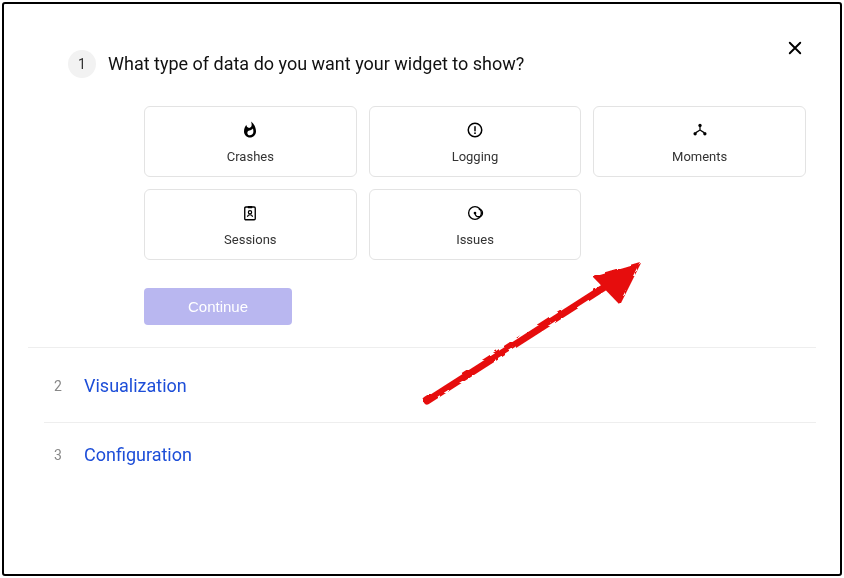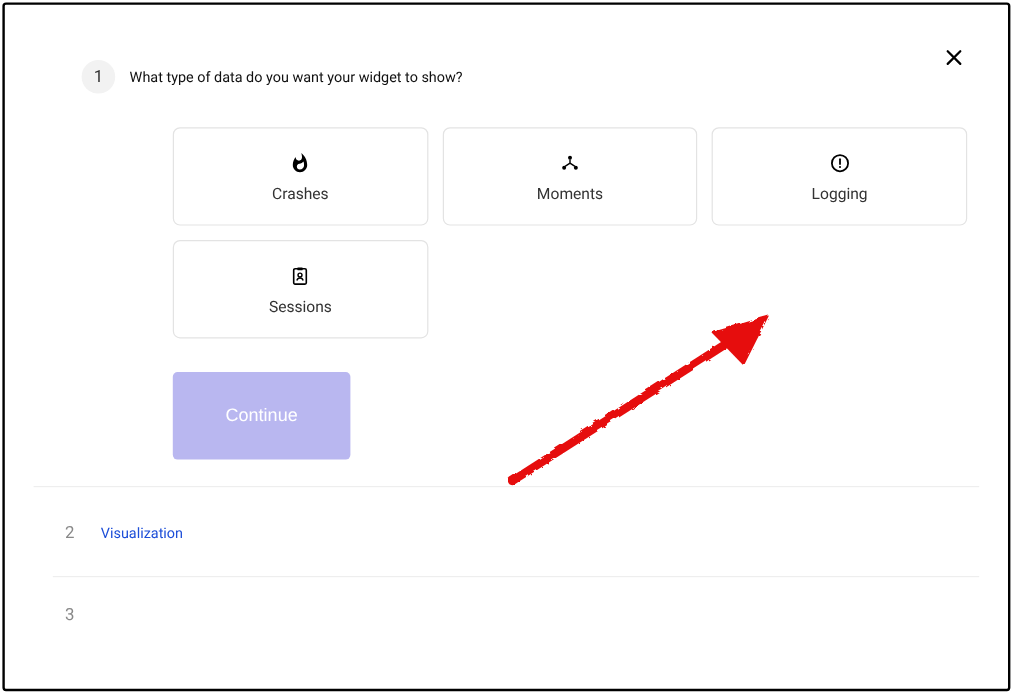--- a/index.html
+++ b/index.html
@@ -57,42 +57,42 @@
       font-size: 14px;
       font-weight: 400;
       margin-right: 12px;
       flex-shrink: 0;
     }
     .step-number.inactive {
       background: transparent;
       color: #888;
     }
     .step-title {
-      font-size: 12px;
+      font-size: 18px;
       color: #111;
       font-weight: 400;
       line-height: 28px;
     }
     .step-title.inactive {
       color: #1d4ed8;
     }
     .step-content {
       margin-left: 76px;
       margin-right: 10px;
       margin-top: 10px;
     }
     .options-grid {
       display: grid;
       grid-template-columns: repeat(3, 1fr);
       gap: 12px;
     }
     .option-card {
       border: 1px solid #e3e3e3;
       border-radius: 6px;
-      height: 82px;
+      height: 71px;
       display: flex;
       flex-direction: column;
       align-items: center;
       justify-content: center;
       cursor: pointer;
       background: #fff;
     }
     .option-icon {
       height: 22px;
       display: flex;
@@ -108,21 +108,21 @@
     .option-label {
       font-size: 13px;
       color: #333;
     }
     .continue-btn {
       margin-top: 28px;
       background: #b9b7f0;
       color: #fff;
       border: none;
       border-radius: 4px;
-      padding: 28px 44px;
+      padding: 10px 44px;
       font-size: 15px;
       cursor: pointer;
     }
     .divider {
       border: none;
       border-top: 1px solid #eee;
       margin: 22px 0 0 0;
     }
     .step1-wrap {
       padding-left: 40px;
@@ -166,72 +166,83 @@
                 <path d="M13.5 0.67s.74 2.65.74 4.8c0 2.06-1.35 3.73-3.41 3.73-2.07 0-3.63-1.67-3.63-3.73l.03-.36C5.21 7.51 4 10.62 4 14c0 4.42 3.58 8 8 8s8-3.58 8-8C20 8.61 17.41 3.8 13.5.67zM11.71 19c-1.78 0-3.22-1.4-3.22-3.14 0-1.62 1.05-2.76 2.81-3.12 1.77-.36 3.6-1.21 4.62-2.58.39 1.29.59 2.65.59 4.04 0 2.65-2.15 4.8-4.8 4.8z"></path>
               </svg>
           </span>
           <span class="option-label">Crashes</span>
         </div>
 
 
         <div class="option-card">
           <span class="option-icon">
             <svg viewBox="0 0 24 24">
+                <path fill="none" stroke="#000" stroke-width="2" d="M12 3a9 9 0 1 0 0 18 9 9 0 0 0 0-18z"></path>
+                <line x1="12" y1="7.5" x2="12" y2="13" stroke="#000" stroke-width="2" stroke-linecap="round"></line>
+                <circle cx="12" cy="16.2" r="1.2"></circle>
+              </svg>
+          </span>
+          <span class="option-label">Logging</span>
+        </div>
+
+        <div class="option-card">
+          <span class="option-icon">
+            <svg viewBox="0 0 24 24">
                 <circle cx="12" cy="6" r="2.2"></circle>
                 <circle cx="5.5" cy="17" r="2.2"></circle>
                 <circle cx="18.5" cy="17" r="2.2"></circle>
                 <path d="M12 8 L12 12 M12 12 L6.5 15.5 M12 12 L17.5 15.5" stroke="#000" stroke-width="1.6" fill="none"></path>
               </svg>
           </span>
           <span class="option-label">Moments</span>
         </div>
 
         <div class="option-card">
           <span class="option-icon">
             <svg viewBox="0 0 24 24">
-                <path fill="none" stroke="#000" stroke-width="2" d="M12 3a9 9 0 1 0 0 18 9 9 0 0 0 0-18z"></path>
-                <line x1="12" y1="7.5" x2="12" y2="13" stroke="#000" stroke-width="2" stroke-linecap="round"></line>
-                <circle cx="12" cy="16.2" r="1.2"></circle>
-              </svg>
-          </span>
-          <span class="option-label">Logging</span>
-        </div>
-
-        <div class="option-card">
-          <span class="option-icon">
-            <svg viewBox="0 0 24 24">
                 <rect x="5" y="4" width="14" height="17" rx="1.5" fill="none" stroke="#000" stroke-width="1.8"></rect>
                 <rect x="9" y="2.5" width="6" height="3" rx="0.5"></rect>
                 <circle cx="12" cy="11" r="2.2" fill="none" stroke="#000" stroke-width="1.6"></circle>
                 <path d="M8.5 17c.5-1.8 1.9-2.7 3.5-2.7s3 .9 3.5 2.7" fill="none" stroke="#000" stroke-width="1.6"></path>
               </svg>
           </span>
           <span class="option-label">Sessions</span>
         </div>
 
+        <div class="option-card">
+          <span class="option-icon">
+            <svg viewBox="0 0 24 24">
+                <circle cx="12" cy="12" r="8.5" fill="none" stroke="#000" stroke-width="1.8"></circle>
+                <path d="M12 12 a5 5 0 1 0 5 -5" fill="none" stroke="#000" stroke-width="1.8"></path>
+                <circle cx="12" cy="12" r="1.8"></circle>
+              </svg>
+          </span>
+          <span class="option-label">Issues</span>
+        </div>
 
       </div>
 
       <button class="continue-btn">Continue</button>
     </div>
   </div>
 
   <hr class="divider">
 
   <div class="lower-steps">
 
     <div class="step">
       <div class="step-number inactive">2</div>
       <div class="step-title inactive">Visualization</div>
     </div>
 
     <hr class="divider" style="margin-top:4px">
 
     <div class="step">
       <div class="step-number inactive">3</div>
+      <div class="step-title inactive">Configuration</div>
     </div>
   </div>
 
   <svg class="arrow-overlay" width="840" height="574">
     <defs>
       <filter id="rough">
           <feTurbulence type="turbulence" baseFrequency="0.08" numOctaves="2" result="t"></feTurbulence>
           <feDisplacementMap in="SourceGraphic" in2="t" scale="3"></feDisplacementMap>
         </filter>
     </defs>

